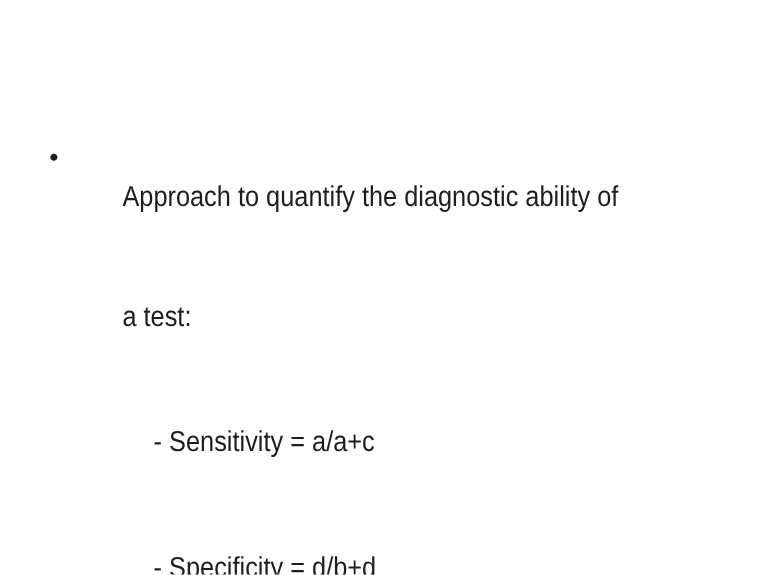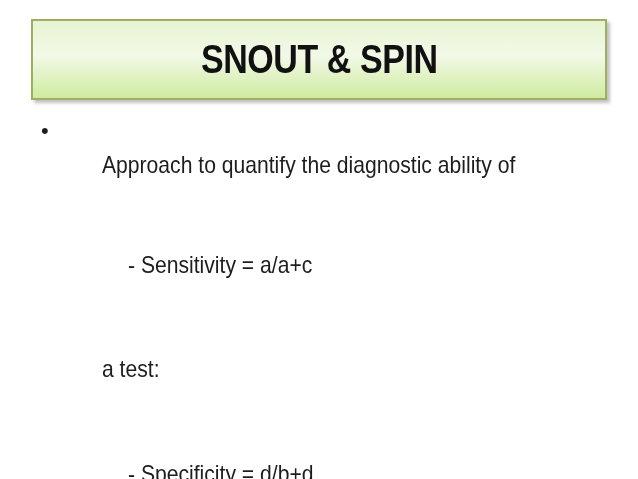--- a/index.html
+++ b/index.html
@@ -78,36 +78,33 @@
   .line:nth-child(6) { margin-top: 0px; }
   .line:nth-child(7) { margin-top: -3px; }
   .line:nth-child(8) { margin-top: 4px; }
   .line:nth-child(9) { margin-top: -1px; }
 </style>
 </head>
 <body>
 
 <div class="slide">
 
-  <div class="title-banner">
-    <span class="title-text">SNOUT &amp; SPIN</span>
-  </div>
 
   <div class="content">
 
     <div class="line bullet">
       <span class="marker">•</span><span class="txt">Approach to quantify the diagnostic ability of</span>
     </div>
 
+    <div class="line cont">
+      <span class="txt">a test:</span>
+    </div>
+
     <div class="line sub">
       <span class="txt">- Sensitivity = a/a+c</span>
-    </div>
-
-    <div class="line cont">
-      <span class="txt">a test:</span>
     </div>
 
     <div class="line sub">
       <span class="txt">- Specificity = d/b+d</span>
     </div>
 
   </div>
 </div>
 
 </body></html>

